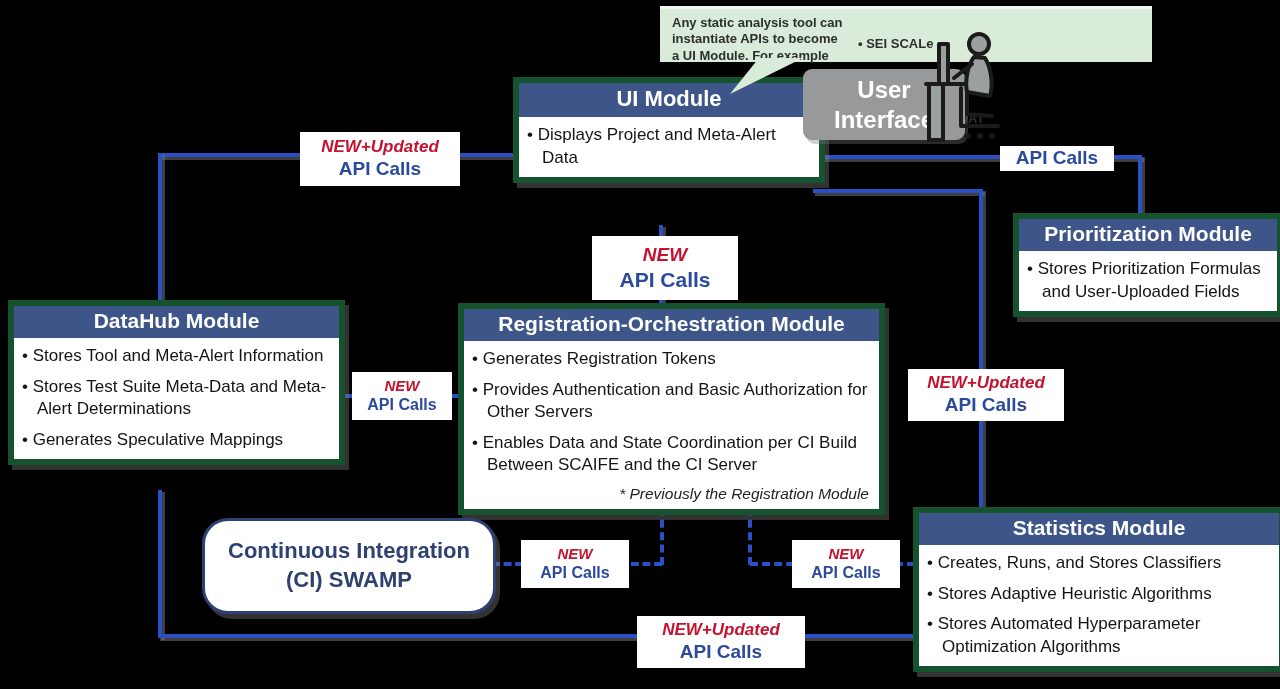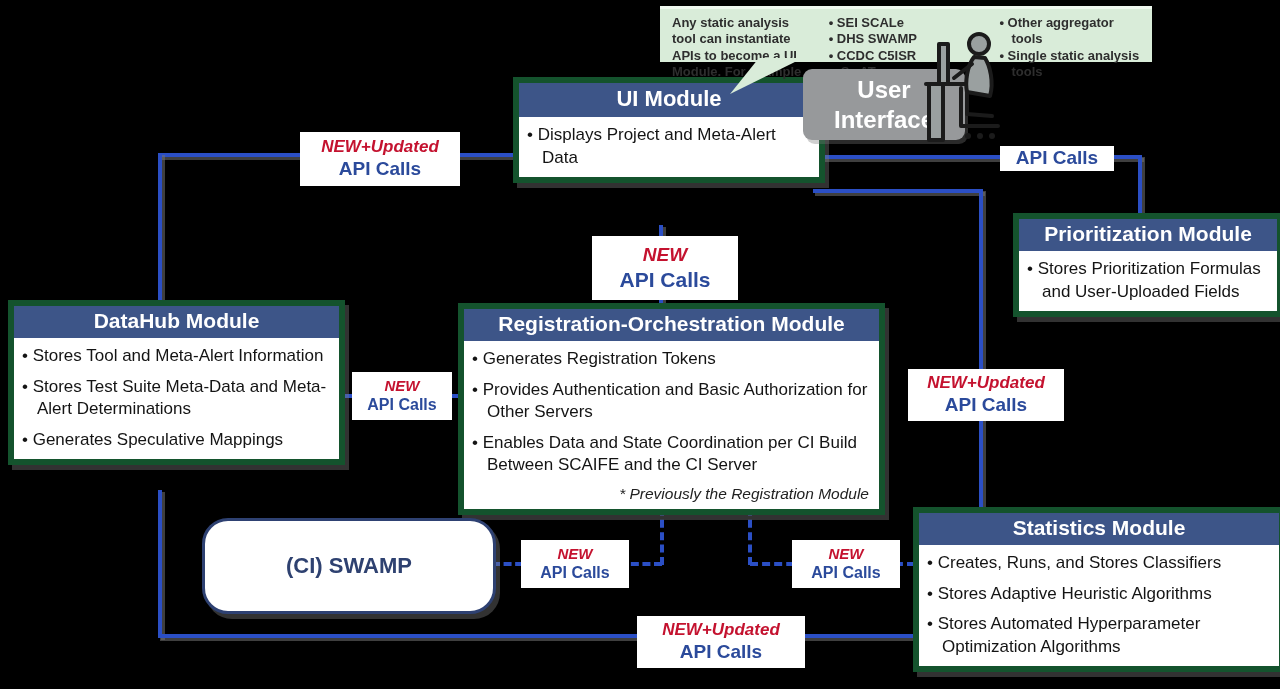--- a/index.html
+++ b/index.html
@@ -32,21 +32,21 @@
   .module li::before{content:"•\00a0";}
   .footnote{font-style:italic;font-size:15.5px;color:#222;text-align:right;margin:2px 10px 6px 0;}
 
   
   #tooltip{position:absolute;left:660px;top:6px;width:492px;height:56px;background:#d9ecd9;
            border-top:3px solid #eef7ee;z-index:4;display:flex;gap:14px;padding:6px 8px 4px 12px;
            box-sizing:border-box;color:#2e2e2e;font-weight:bold;font-size:13px;line-height:1.25;}
   #tooltip-tail{position:absolute;left:727px;top:58px;width:76px;height:36px;background:#d9ecd9;
                 clip-path:polygon(42% 0,100% 0,4% 100%);z-index:5;}
   #tooltip ul{list-style:none;margin:0;padding:0;}
-  #tooltip li{padding-left:12px;text-indent:-12px;}
+  #tooltip li{padding-left:12px;text-indent:-12px;margin-top:21px;}
   #tooltip li::before{content:"•\00a0";}
   .ttintro{width:172px;}
 
   #user-interface{position:absolute;left:803px;top:69px;width:162px;height:71px;background:#97999b;
                   border-radius:9px;z-index:5;color:#fff;font-weight:bold;font-size:24px;line-height:1.25;
                   display:flex;align-items:center;justify-content:center;text-align:center;
                   box-shadow:3px 4px 0 rgba(120,120,120,.35);}
   #user-interface span{width:130px;}
 
   #ci-server{position:absolute;left:202px;top:518px;width:288px;height:90px;background:#fff;
@@ -124,24 +124,20 @@
     <span class="red">NEW+Updated</span>
     <span class="blue">API Calls</span>
   </div>
 
   <div id="tooltip">
     <div class="ttintro">Any static analysis tool can instantiate APIs to become a UI Module. For example</div>
     <ul>
         <li>SEI SCALe</li>
         <li>DHS SWAMP</li>
         <li>CCDC C5ISR SwAT</li>
-      </ul>
-    <ul style="margin-left:52px;">
-        <li>Other aggregator tools</li>
-        <li>Single static analysis tools</li>
       </ul>
   </div>
   <div id="tooltip-tail"></div>
 
   <div id="user-interface">
     <span>User Interface</span>
   </div>
 
   <svg id="person-icon" viewBox="0 0 82 116">
     <g stroke="#1b1b1b" stroke-width="4" fill="#9aa0a0" stroke-linejoin="round" stroke-linecap="round">
@@ -197,16 +193,17 @@
   <div class="module" id="statistics-module">
     <div class="hdr">Statistics Module</div>
     <ul>
         <li>Creates, Runs, and Stores Classifiers</li>
         <li>Stores Adaptive Heuristic Algorithms</li>
         <li>Stores Automated Hyperparameter Optimization Algorithms</li>
       </ul>
   </div>
 
   <div id="ci-server">
+    <span>Continuous Integration</span>
     <span>(CI) SWAMP</span>
   </div>
 
 </div>
 
 </body></html>

